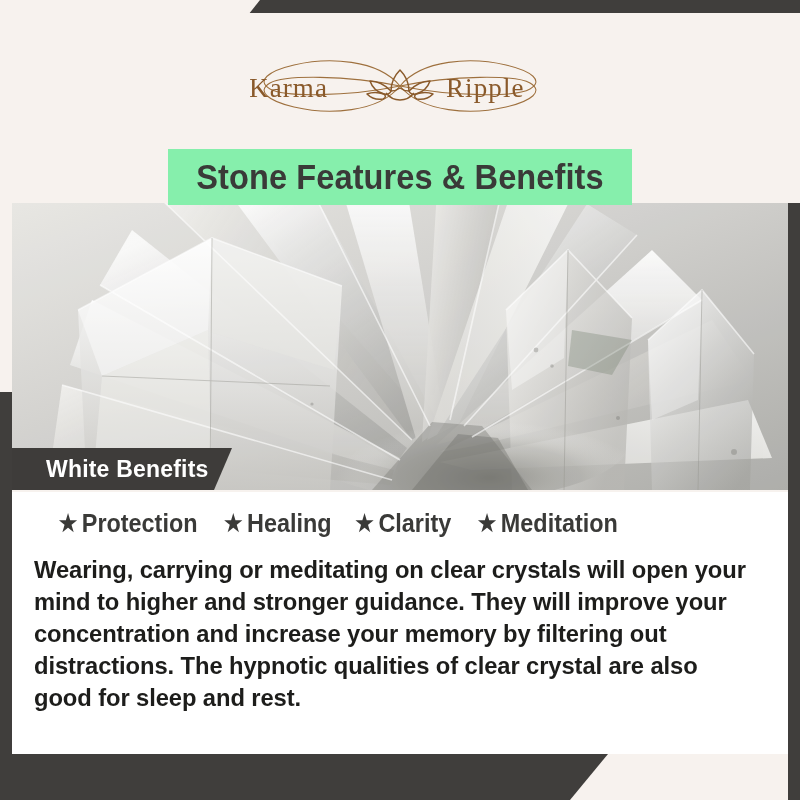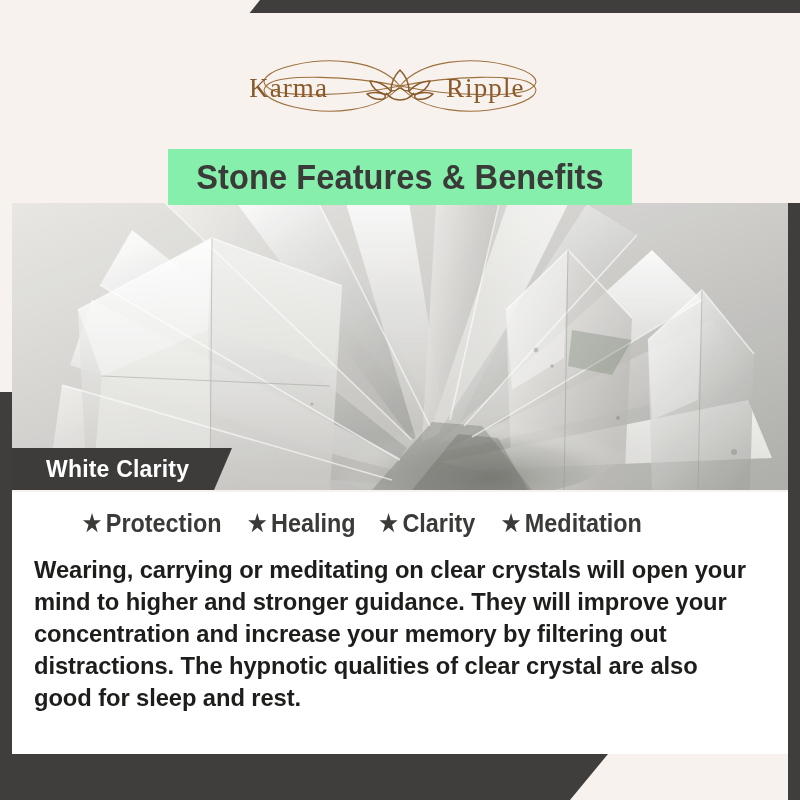--- a/index.html
+++ b/index.html
@@ -165,21 +165,20 @@
     position: absolute;
     left: 0;
     top: 16px;
     width: 652px;
     text-align: center;
     white-space: nowrap;
     font-family: "Liberation Sans Narrow", "Liberation Sans", sans-serif;
     font-weight: bold;
     font-size: 26px;
     color: #3a3a38;
-    padding-left: 24px;
   }
   .benefits .bi {
     display: inline-block;
     transform: scaleX(0.9);
     transform-origin: center center;
   }
   .benefits .star {
     display: inline-block;
     font-size: 23px;
     vertical-align: 1px;
@@ -302,21 +301,21 @@
         <circle cx="722" cy="262" r="3"></circle>
         <circle cx="300" cy="214" r="1.6"></circle>
         <circle cx="606" cy="228" r="2"></circle>
       </g>
       <polygon points="560,140 620,150 600,185 556,176" fill="#707a6a" opacity="0.35"></polygon>
       <rect x="0" y="0" width="776" height="300" fill="#ffffff" opacity="0.06"></rect>
     </svg>
   </div>
 
   <div class="stone-banner">
-    <span class="stone-banner-label">White Clarity</span>
+    <span class="stone-banner-label">White Benefits</span>
   </div>
 
   <div class="body-card">
 
     <div class="benefits">
       <span class="bi"><span class="star">★</span><span>Protection</span></span><span class="gap"></span><span class="bi"><span class="star">★</span><span>Healing</span></span><span class="gap"></span><span class="bi"><span class="star">★</span><span>Clarity</span></span><span class="gap"></span><span class="bi"><span class="star">★</span><span>Meditation</span></span>
     </div>
 
     <div class="paragraph">Wearing, carrying or meditating on clear crystals will open your mind to higher and stronger guidance. They will improve your concentration and increase your memory by filtering out distractions. The hypnotic qualities of clear crystal are also good for sleep and rest.</div>
   </div>

